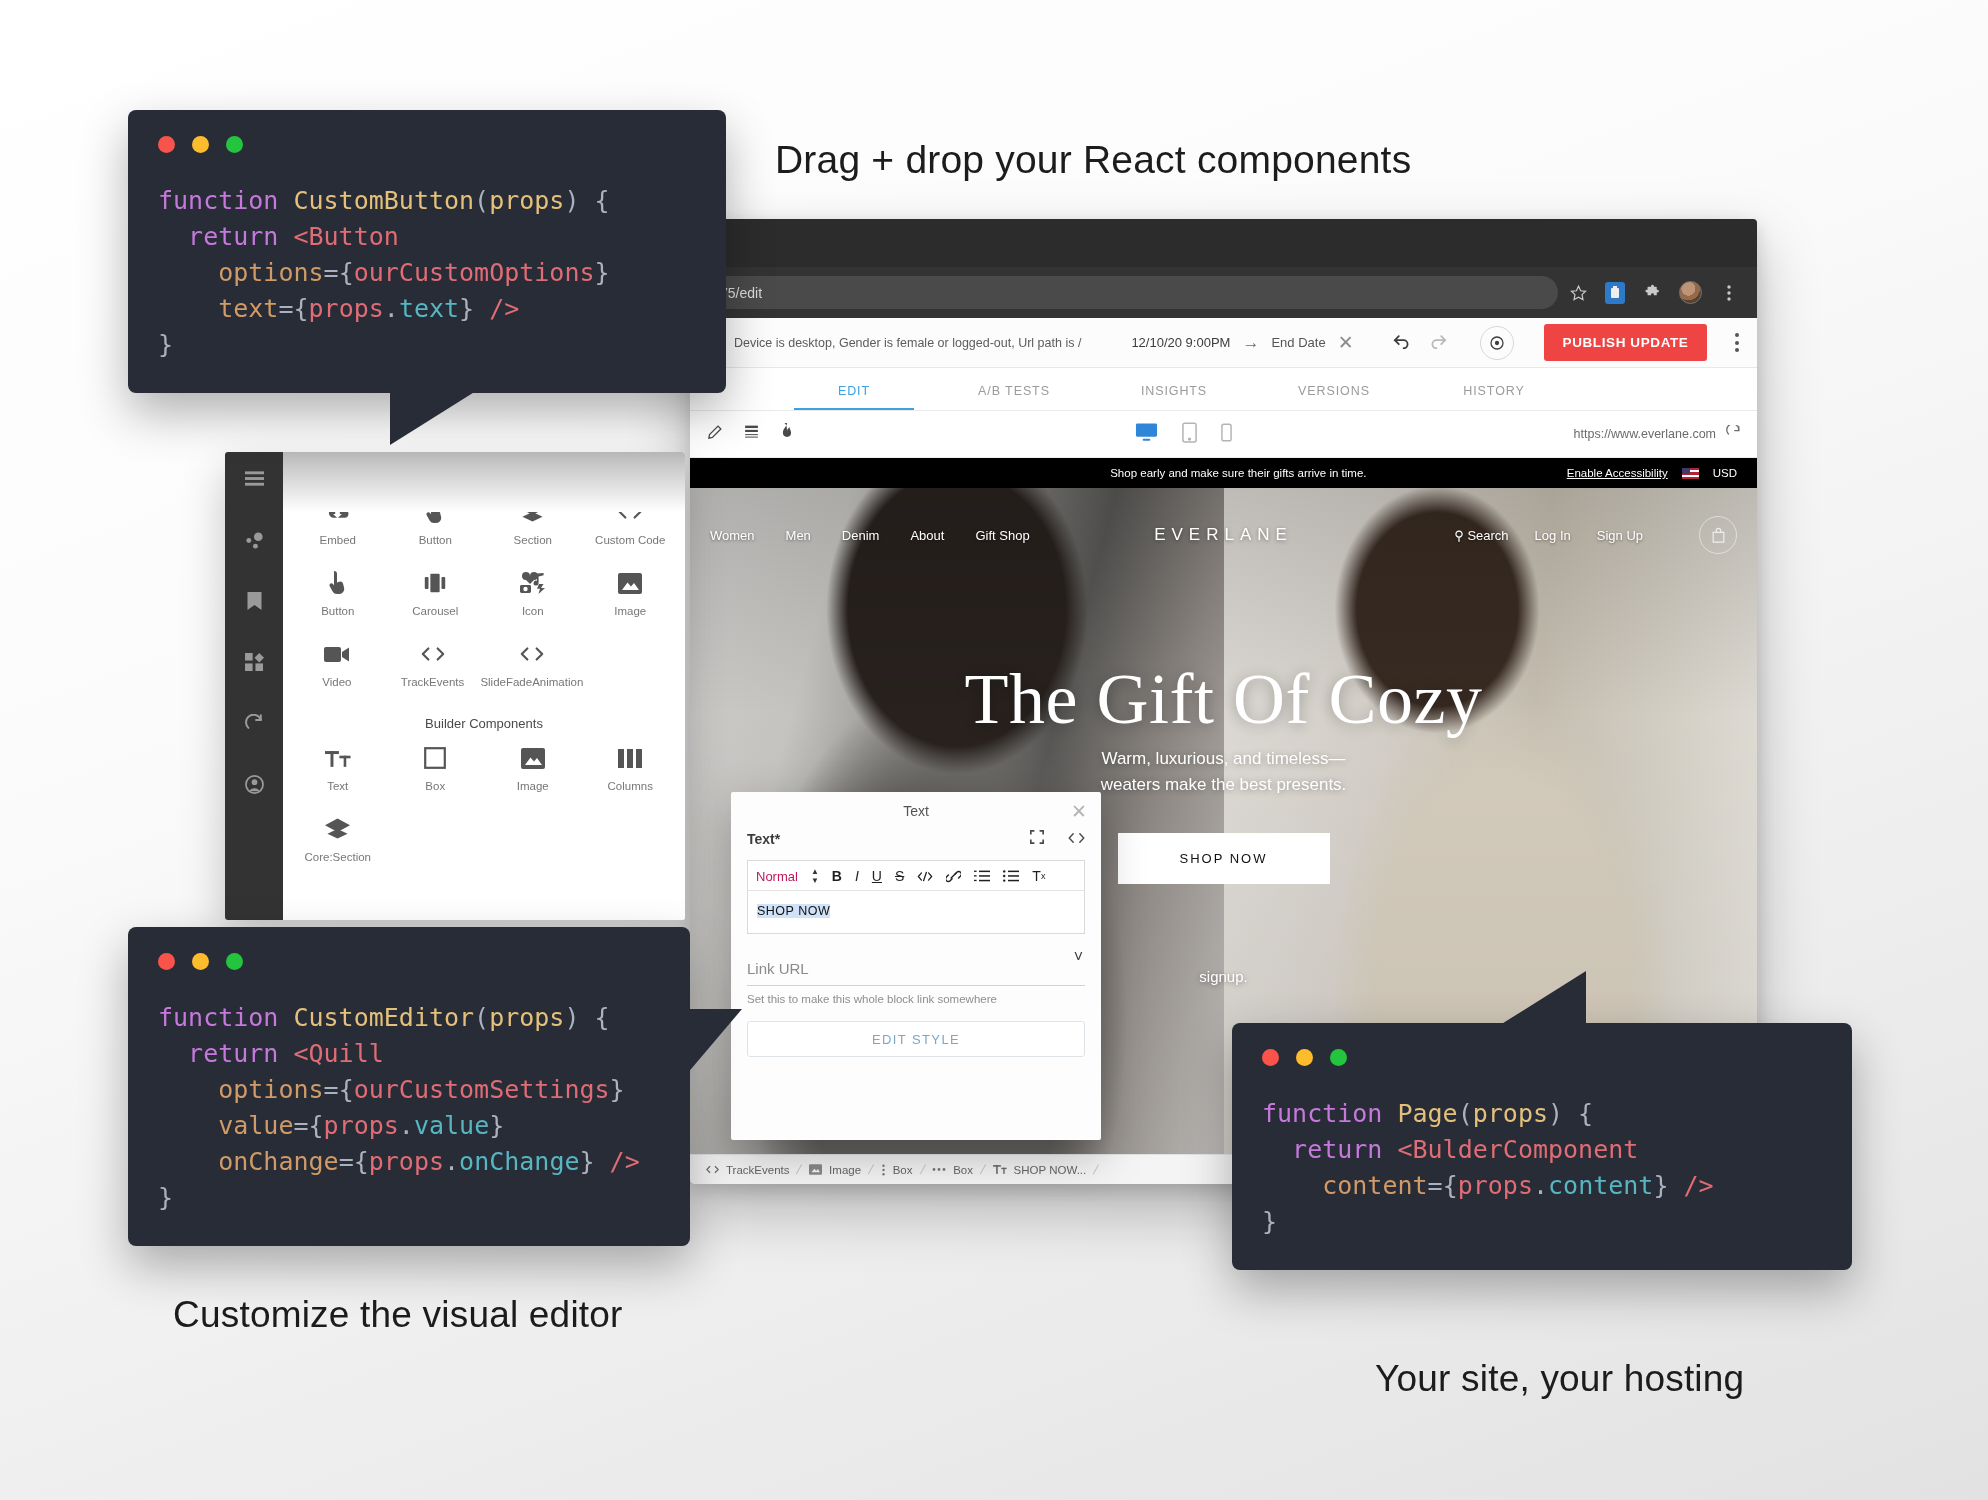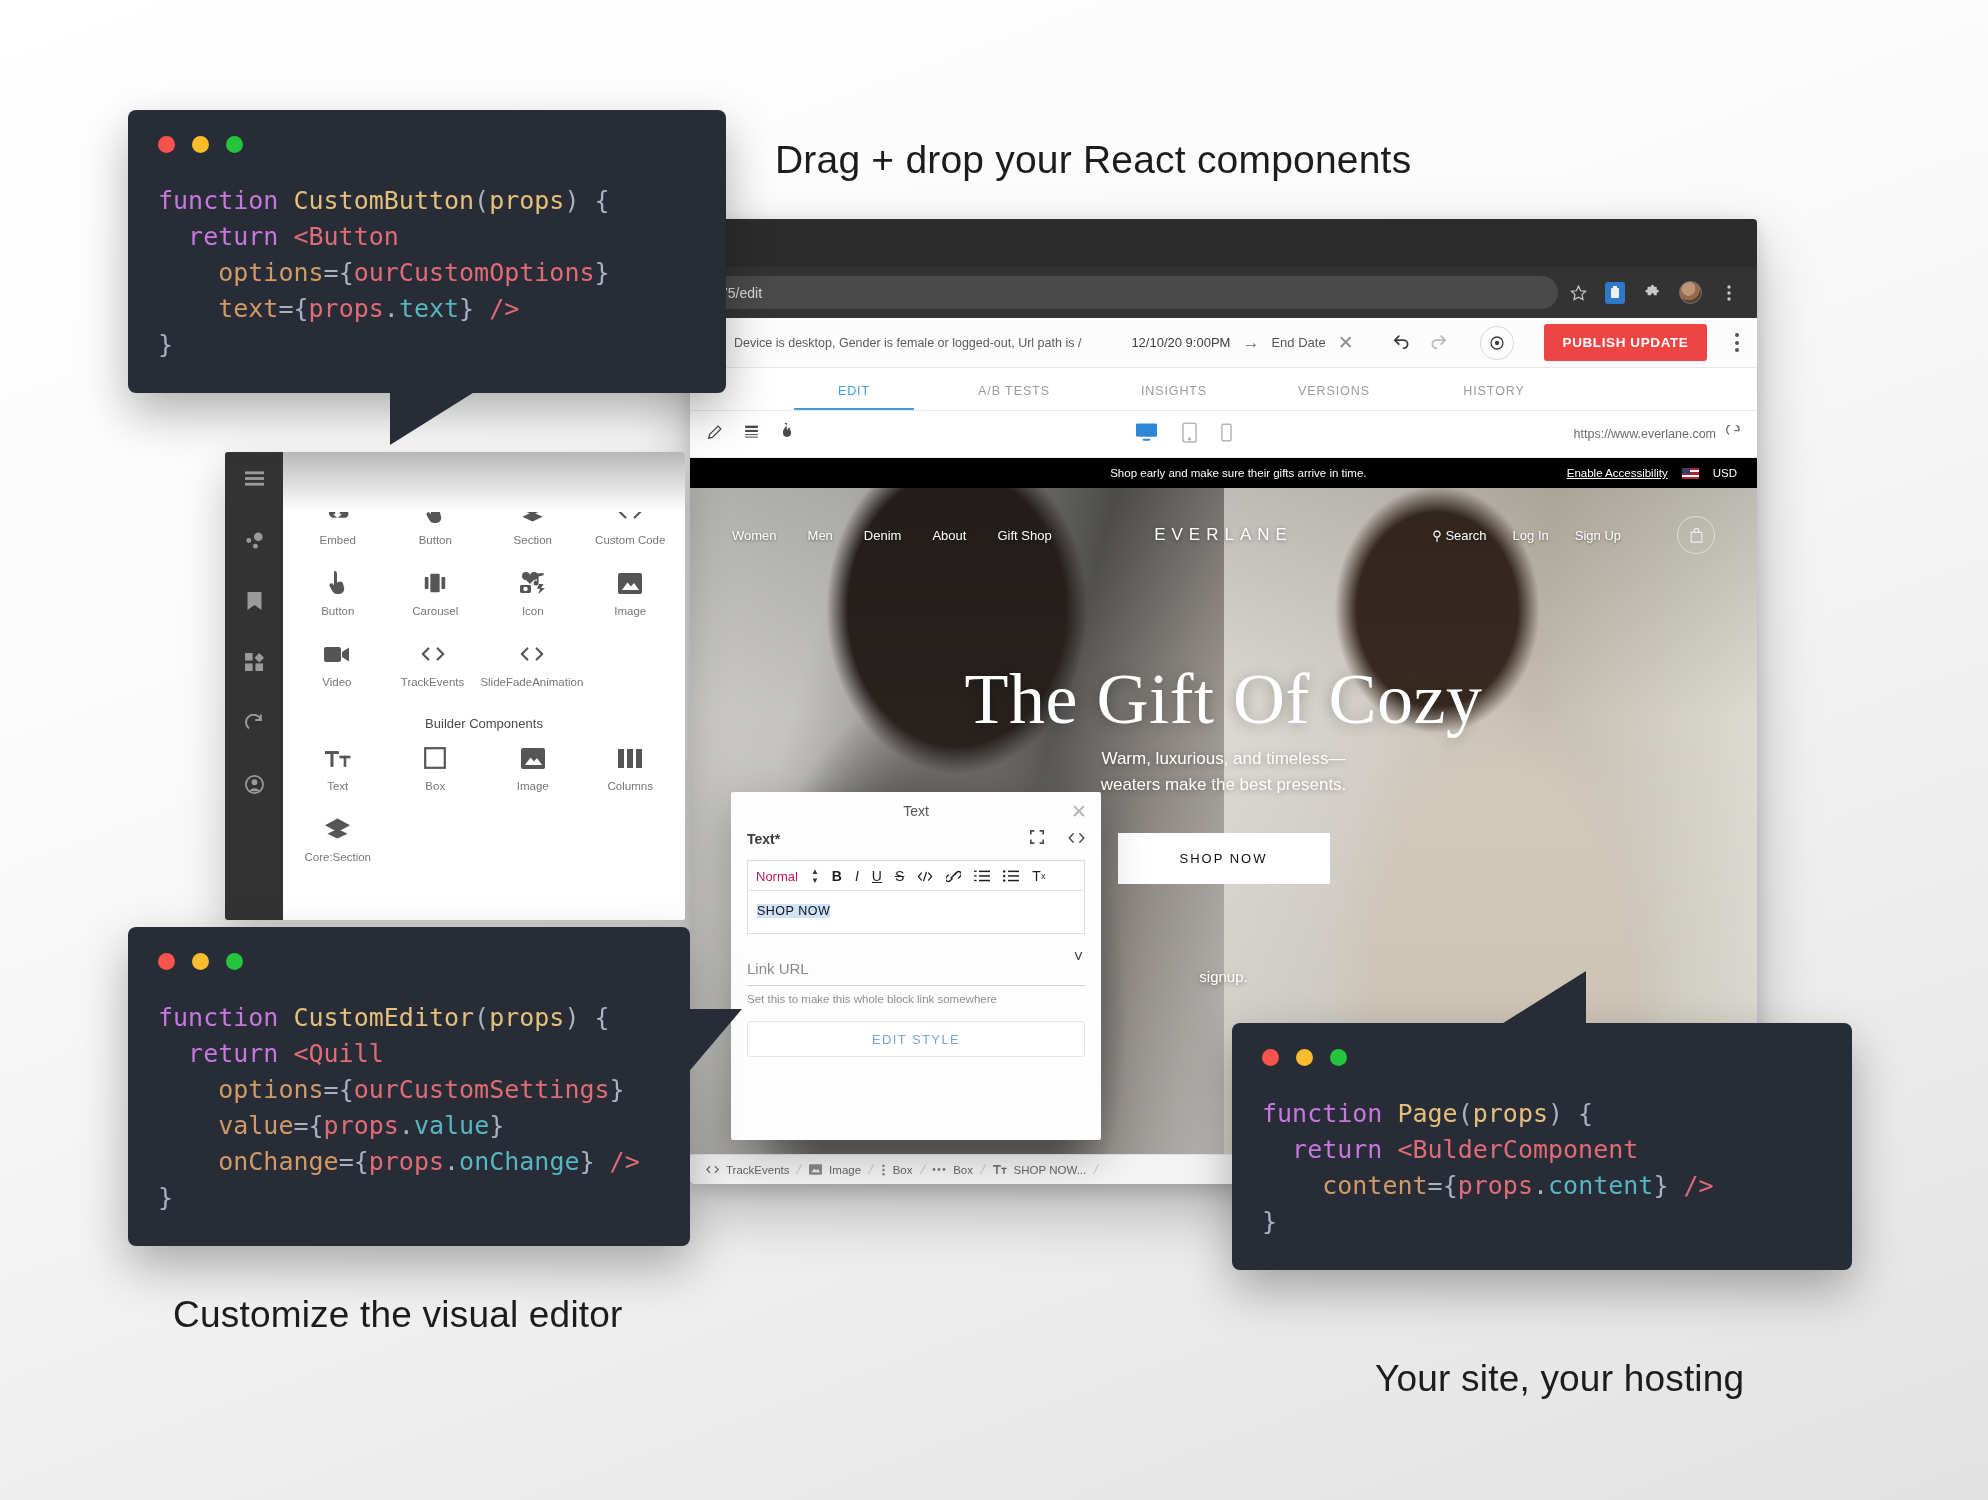--- a/index.html
+++ b/index.html
@@ -107,21 +107,21 @@
     background:
       radial-gradient(ellipse 26% 22% at 40% 16%, #3b2d24 0 58%, rgba(59,45,36,0) 74%),
       radial-gradient(ellipse 40% 48% at 52% 66%, #ded5c5 0 58%, rgba(222,213,197,0) 80%),
       radial-gradient(ellipse 20% 20% at 84% 86%, #b8793b 0 60%, rgba(184,121,59,0) 78%),
       linear-gradient(95deg,#e8e5e0 0%,#ded9d1 30%,#cfc7b9 55%,#dedacf 78%,#efece6 100%);
   }
   .hero-shade { position:absolute; inset:0; background:linear-gradient(180deg, rgba(0,0,0,.18) 0%, rgba(0,0,0,.05) 30%, rgba(0,0,0,.10) 100%); }
 
   .site-nav {
     position:absolute; left:0; right:0; top:28px; display:flex; align-items:center;
-    padding:0 42px; z-index:4;
+    padding:0 20px; z-index:4;
   }
   .nav-left { display:flex; gap:31px; }
   .nav-left span, .nav-right span { color:#fff; font-size:13px; text-shadow:0 1px 3px rgba(0,0,0,.45); }
   .brand { position:absolute; left:0; right:0; text-align:center; color:#fff; font-size:17px; letter-spacing:6px; font-family:"Liberation Sans",sans-serif; text-shadow:0 1px 4px rgba(0,0,0,.4); pointer-events:none;}
   .nav-right { margin-left:auto; display:flex; gap:26px; align-items:center; z-index:2;}
   .bagcircle { width:38px;height:38px;border-radius:50%;border:1px solid rgba(255,255,255,.5); display:flex;align-items:center;justify-content:center; margin-left:30px;}
 
   .hero-title {
     position:absolute; left:0; right:0; top:170px; text-align:center;
     color:#fff; font-family:"Liberation Serif", serif; font-size:72px; font-weight:400;

